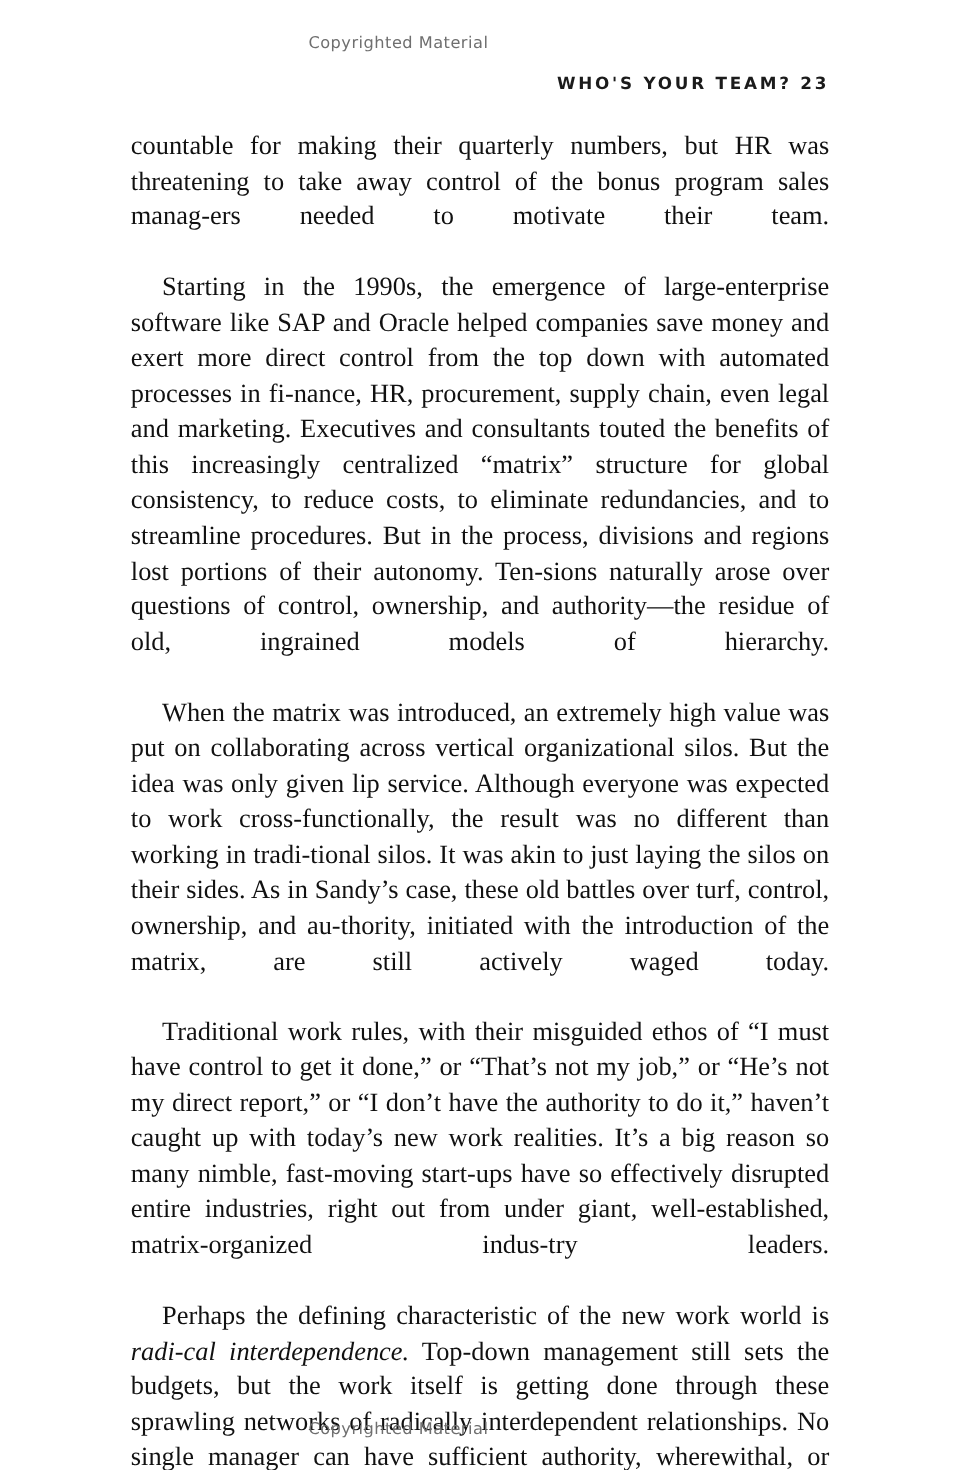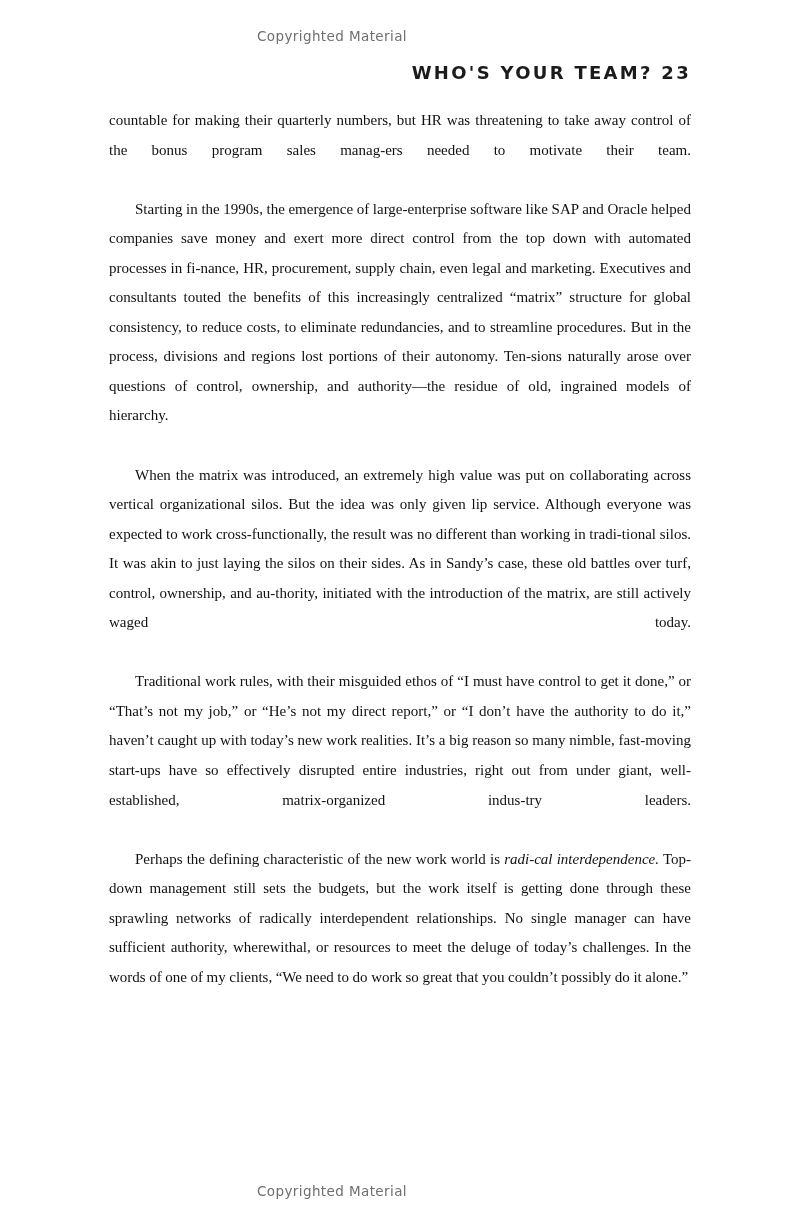--- a/index.html
+++ b/index.html
@@ -33,38 +33,38 @@
   .watermark-bottom { top: 1183px; }
 
   
   .running-head {
     position: absolute;
     left: 109px;
     top: 62px;
     width: 582px;
     text-align: right;
     font-family: "DejaVu Sans", "Liberation Sans", sans-serif;
-    font-size: 18px;
+    font-size: 14px;
     font-weight: 600;
     letter-spacing: 2.3px;
     color: #1b1b1b;
     white-space: nowrap;
   }
 
   
   .body-column {
     position: absolute;
     left: 109px;
     top: 106px;
     width: 582px;
   }
 
   .body-column p {
     margin: 0;
-    font-size: 15px;
+    font-size: 22px;
     line-height: 29.55px;
     color: #111111;
     text-align: justify;
     text-justify: inter-word;
     hyphens: none;
     -webkit-hyphens: none;
     word-spacing: -0.2px;
   }
 
   

